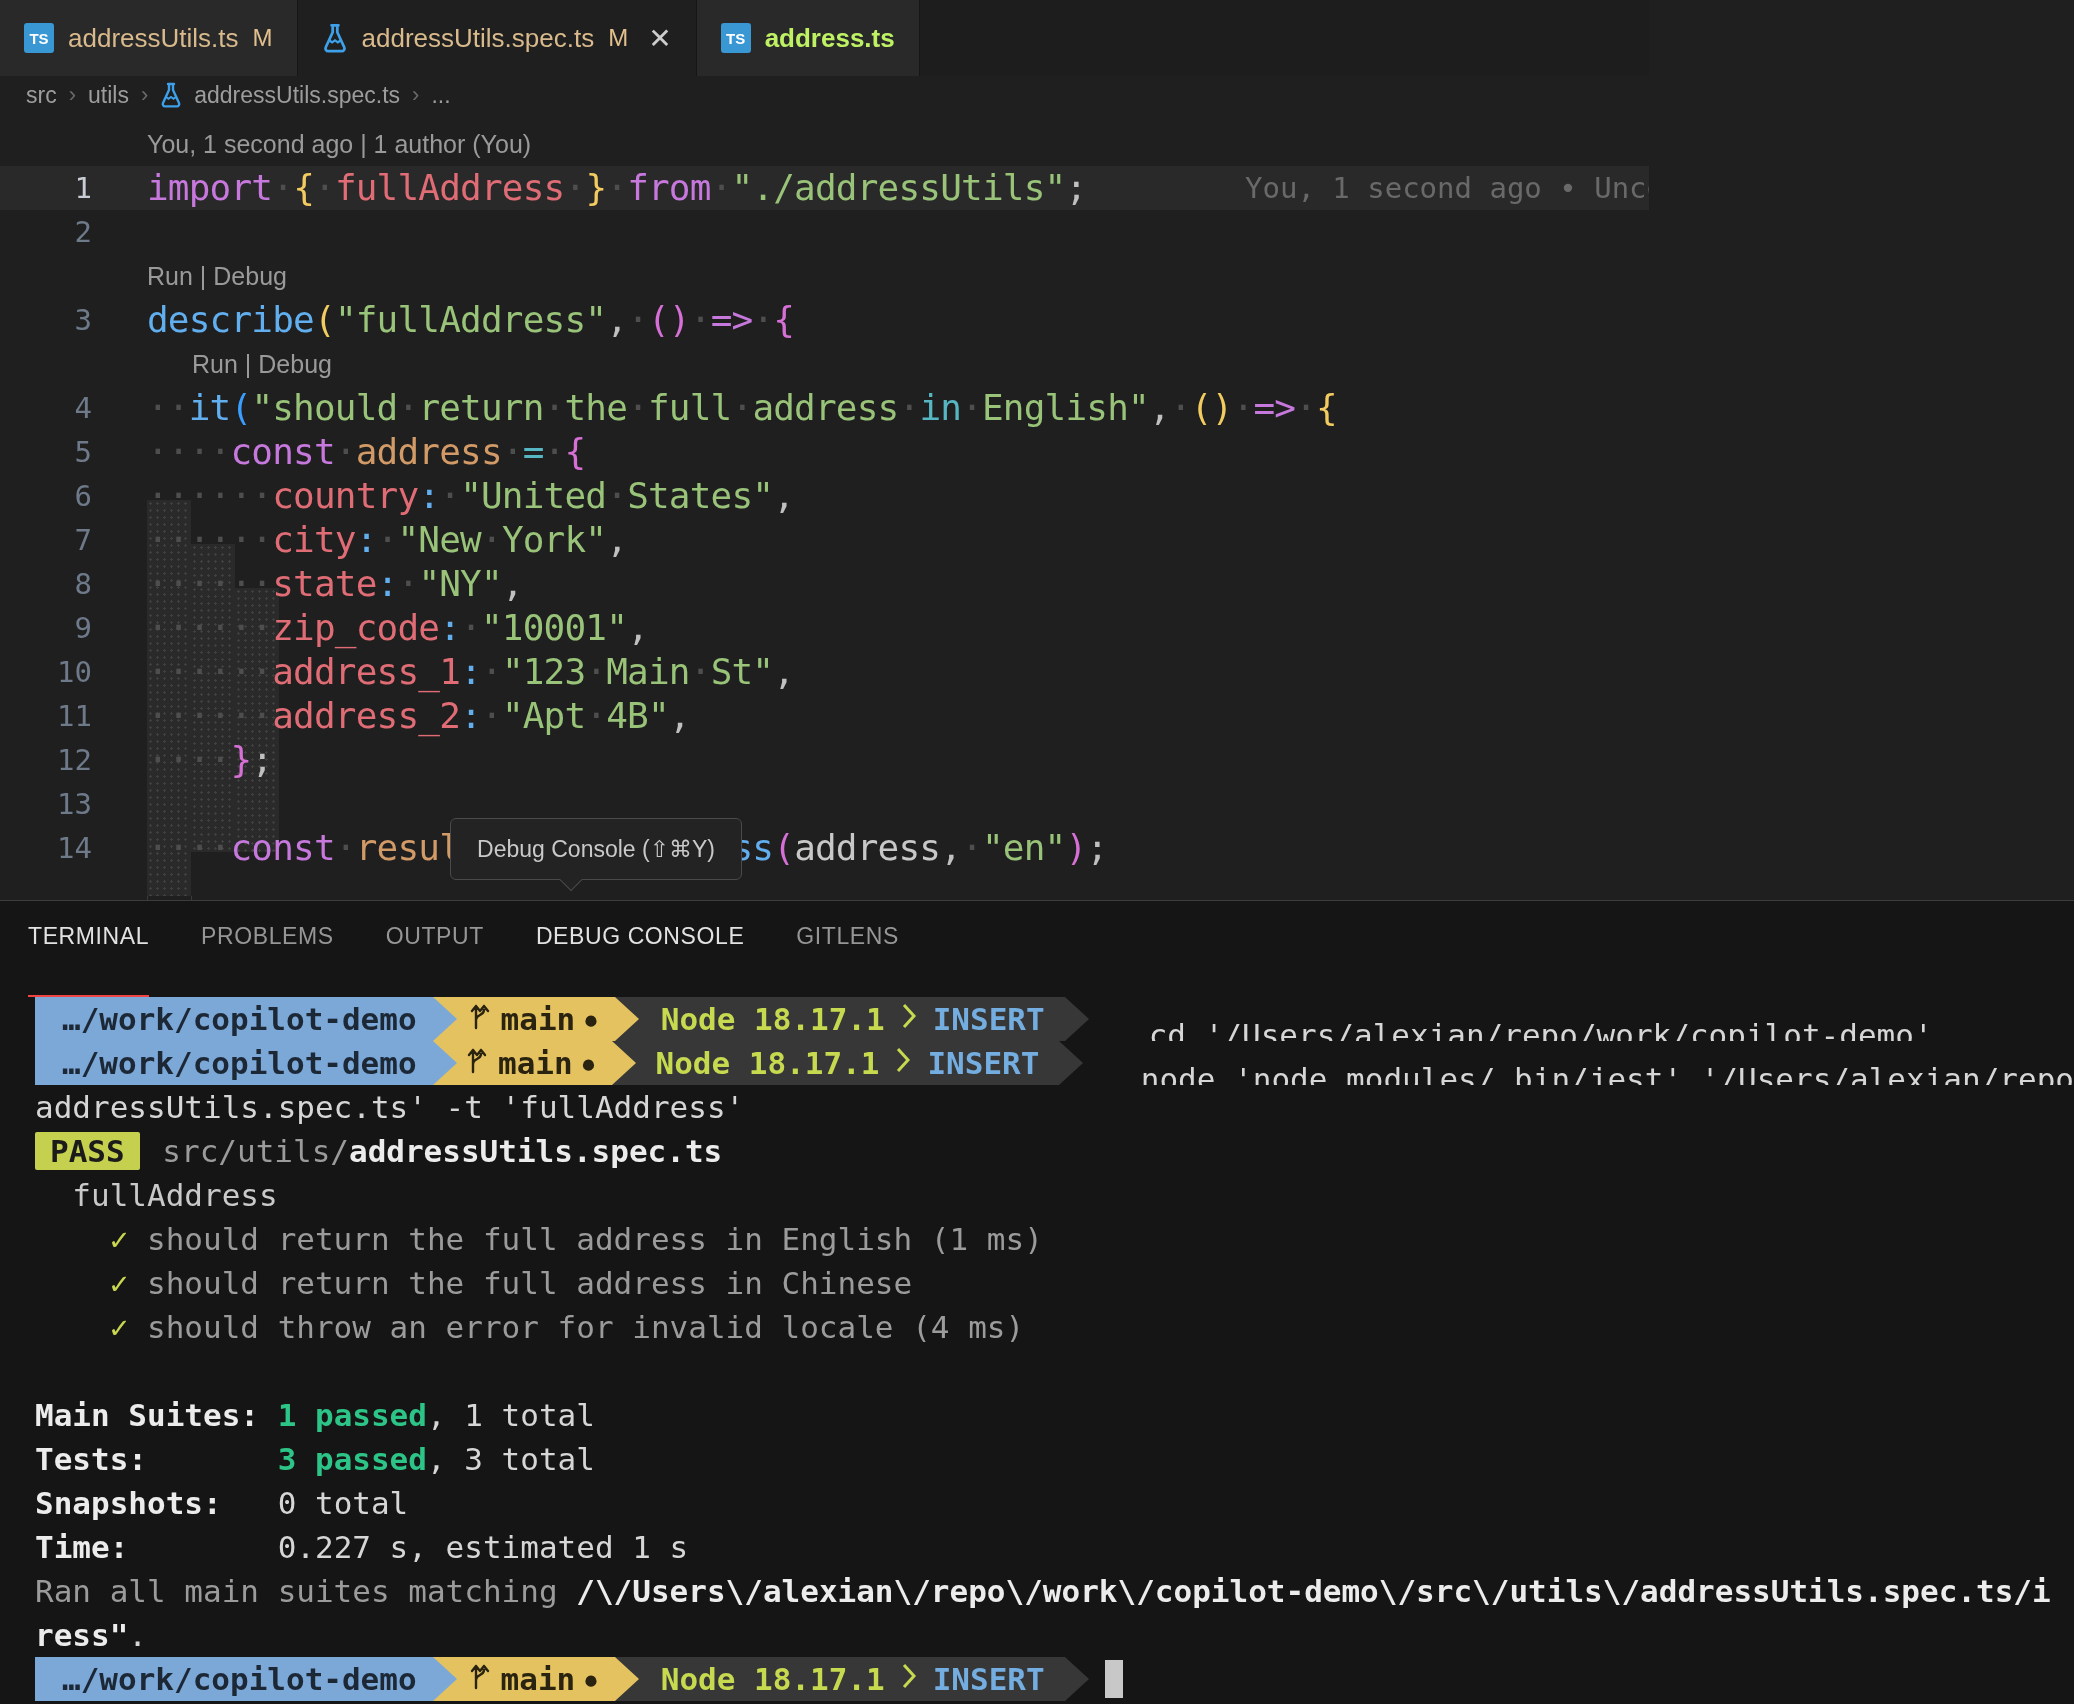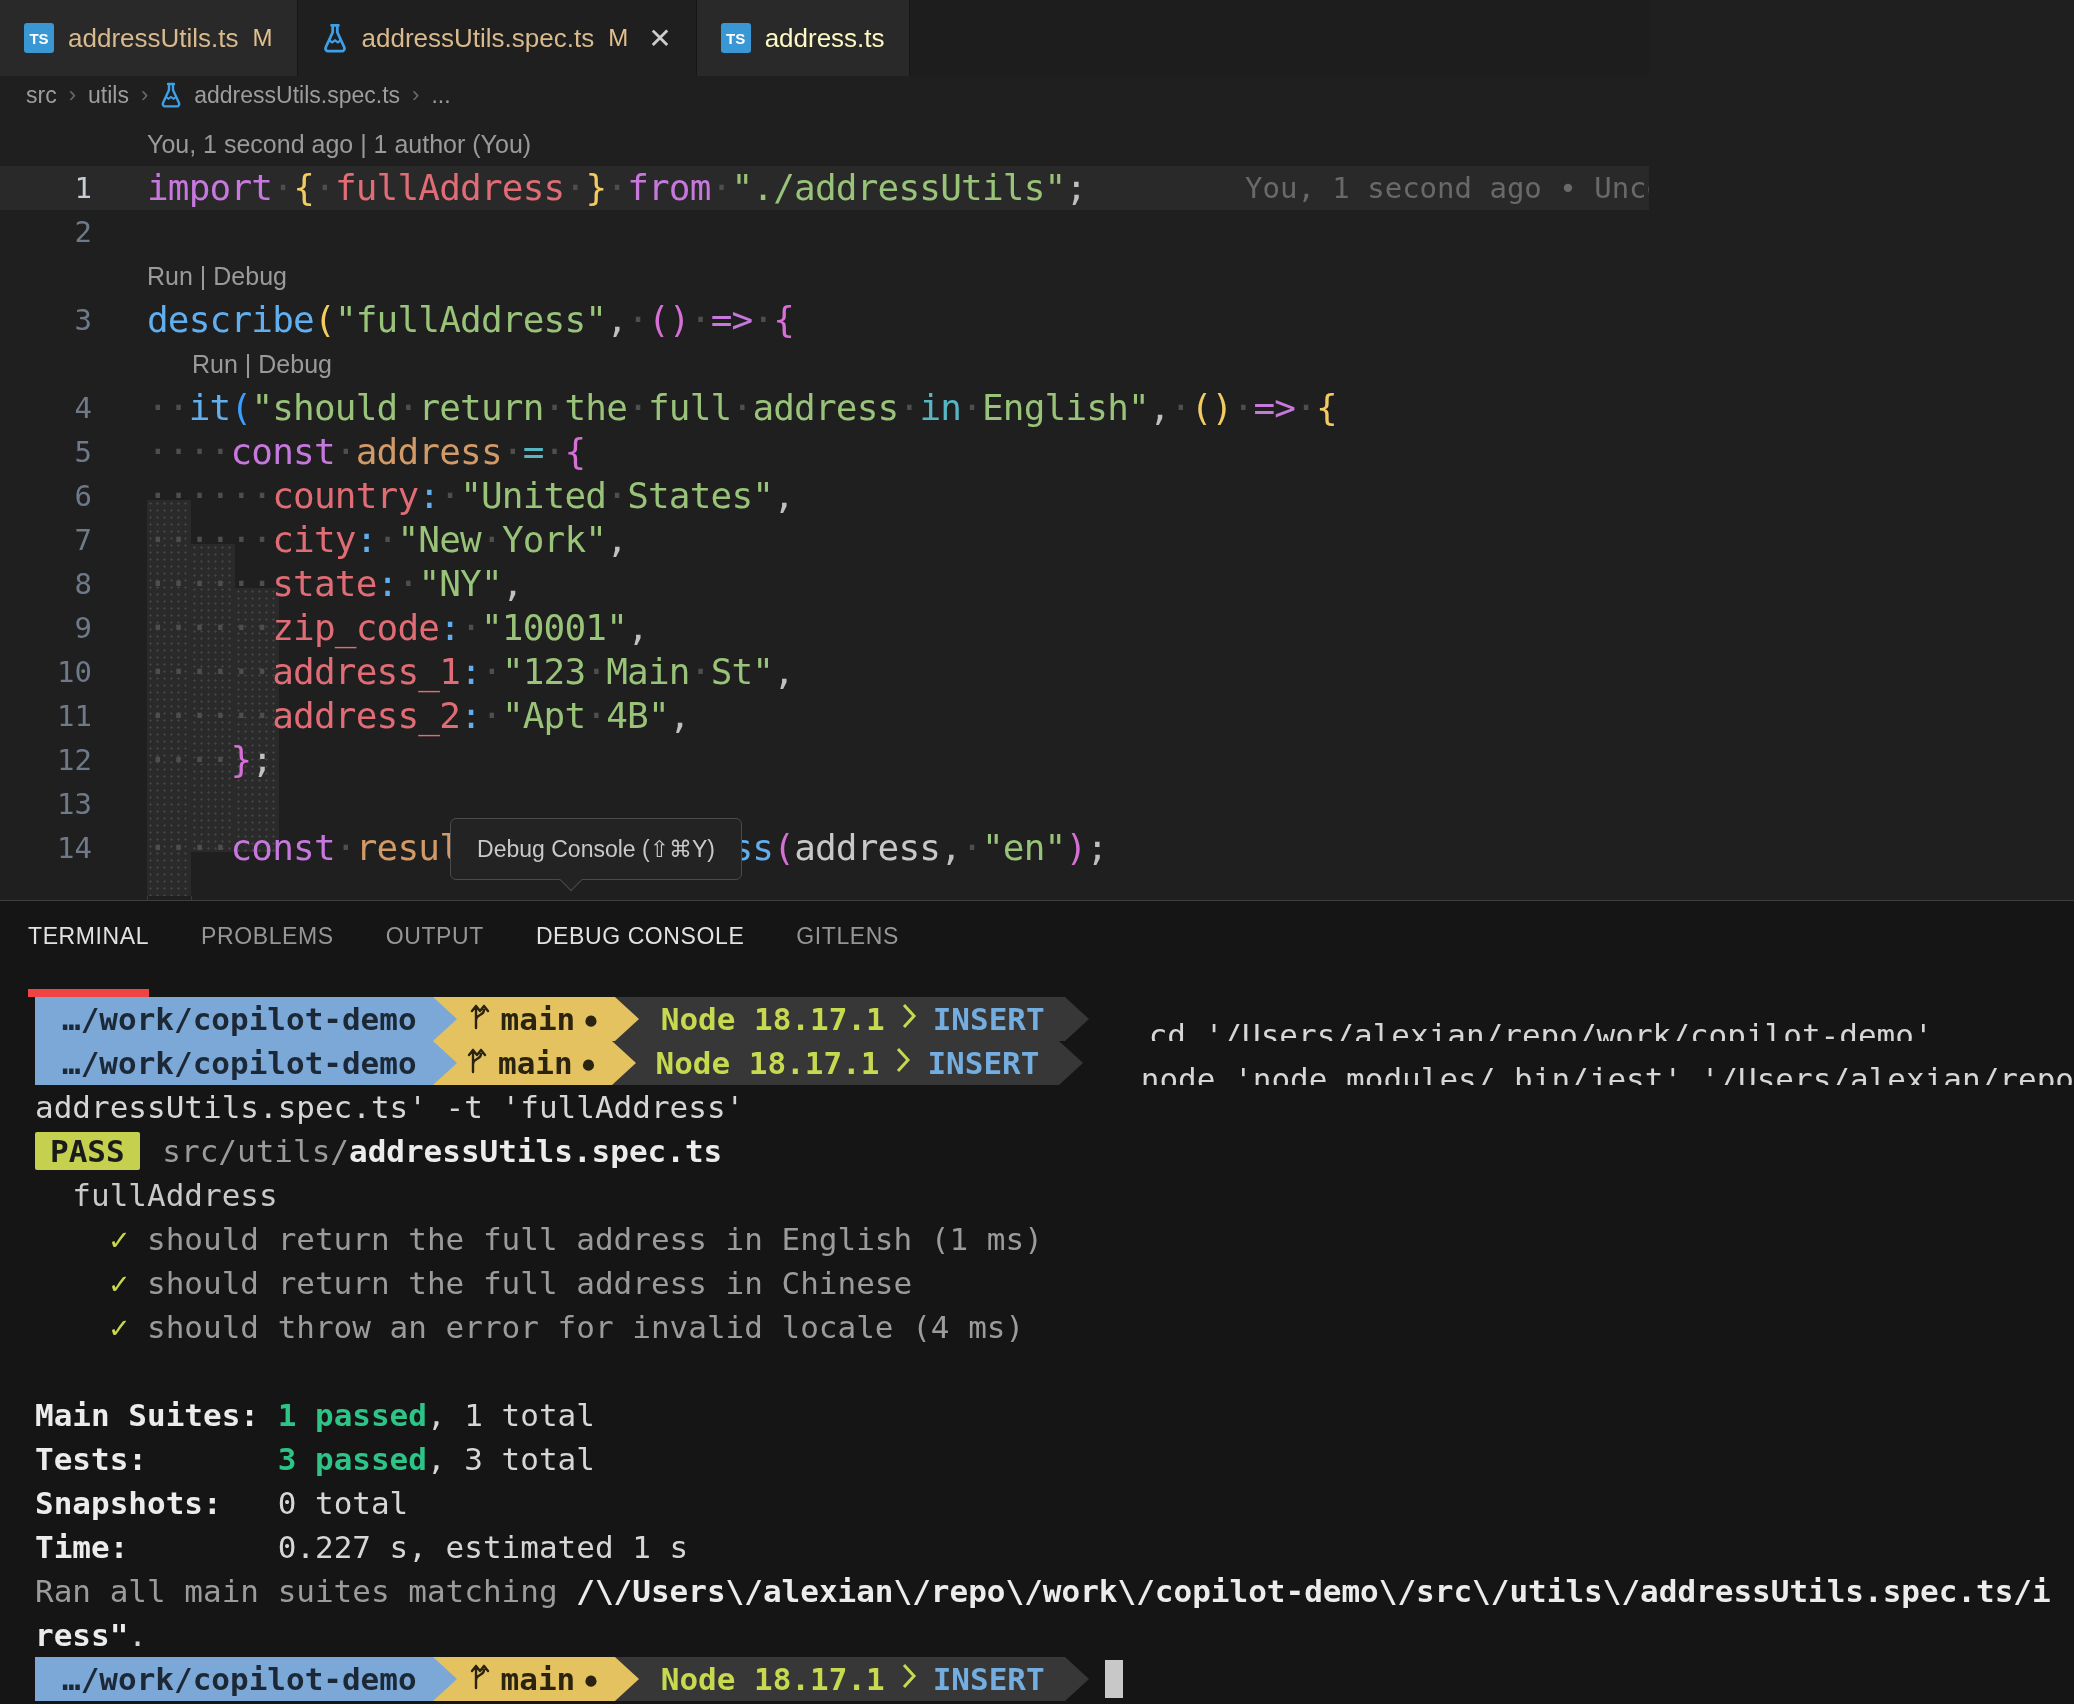--- a/index.html
+++ b/index.html
@@ -6,21 +6,21 @@
   html,body { width:2074px; height:1704px; overflow:hidden; background:#1f1f1f;
     font-family:"Liberation Sans", sans-serif; }
   #app { position:relative; width:1649px; height:1704px; background:#1f1f1f; }
 
   
   .tabbar { display:flex; height:76px; background:#1d1d1d; align-items:stretch; }
   .tab { display:flex; align-items:center; padding:0 24px; gap:14px; background:#292929;
          border-right:1px solid #161616; cursor:pointer; }
   .tab.active { background:#1f1f1f; }
   .tab .label { font-size:26px; color:#d9ba8c; }
-  .tab.plain .label { color:#fef9c3; }
+  .tab.plain .label { color:#bef264;font-weight:bold; }
   .tab .mbadge { font-size:24px; color:#e2c08d; }
   .tab .close { font-size:28px; color:#cccccc; margin-left:6px; }
   .ts-icon { width:30px; height:30px; background:#3998d4; border-radius:3px; color:#ffffff;
              font-size:15px; font-weight:bold; display:flex; align-items:center; justify-content:center; }
   .flask-icon svg { display:block; }
 
   
   .breadcrumb { height:38px; display:flex; align-items:center; padding-left:26px; gap:12px;
                 background:#1f1f1f; font-size:23px; color:#9d9d9d; }
   .breadcrumb .chev { color:#6a6a6a; font-size:22px; }
@@ -69,21 +69,21 @@
   .tooltip .arrow { position:absolute; bottom:-9px; left:112px; width:16px; height:16px;
              background:#232323; border-right:1px solid #4a4a4a; border-bottom:1px solid #4a4a4a;
              transform:rotate(45deg); }
 
   
   .panel { position:absolute; top:900px; left:0; width:2074px; height:804px;
            background:#151515; border-top:1px solid #3d3d3d; }
   .paneltabs { display:flex; gap:52px; padding:22px 0 0 28px; height:96px;
                font-size:23px; letter-spacing:0.6px; color:#969696; }
   .ptab { padding-bottom:14px; cursor:pointer; }
-  .ptab.active { color:#e2e2e2; border-bottom:8px solid #ef4444; }
+  .ptab.active { color:#e2e2e2; border-bottom:2px solid #ef4444; }
   .ptab.hover { color:#e2e2e2; }
 
   
   .termbody { position:relative; font-family:"DejaVu Sans Mono", monospace; font-size:31px; }
   .trow { position:relative; height:44px; display:flex; align-items:center;
           white-space:pre; overflow:hidden; padding-left:35px; }
   .trow .cmd { margin-left:60px;margin-top:32px; }
   .t-w  { color:#d6d6d6; }
   .t-wt { color:#c9c9c9; }
   .t-g  { color:#9b9b9b; }

